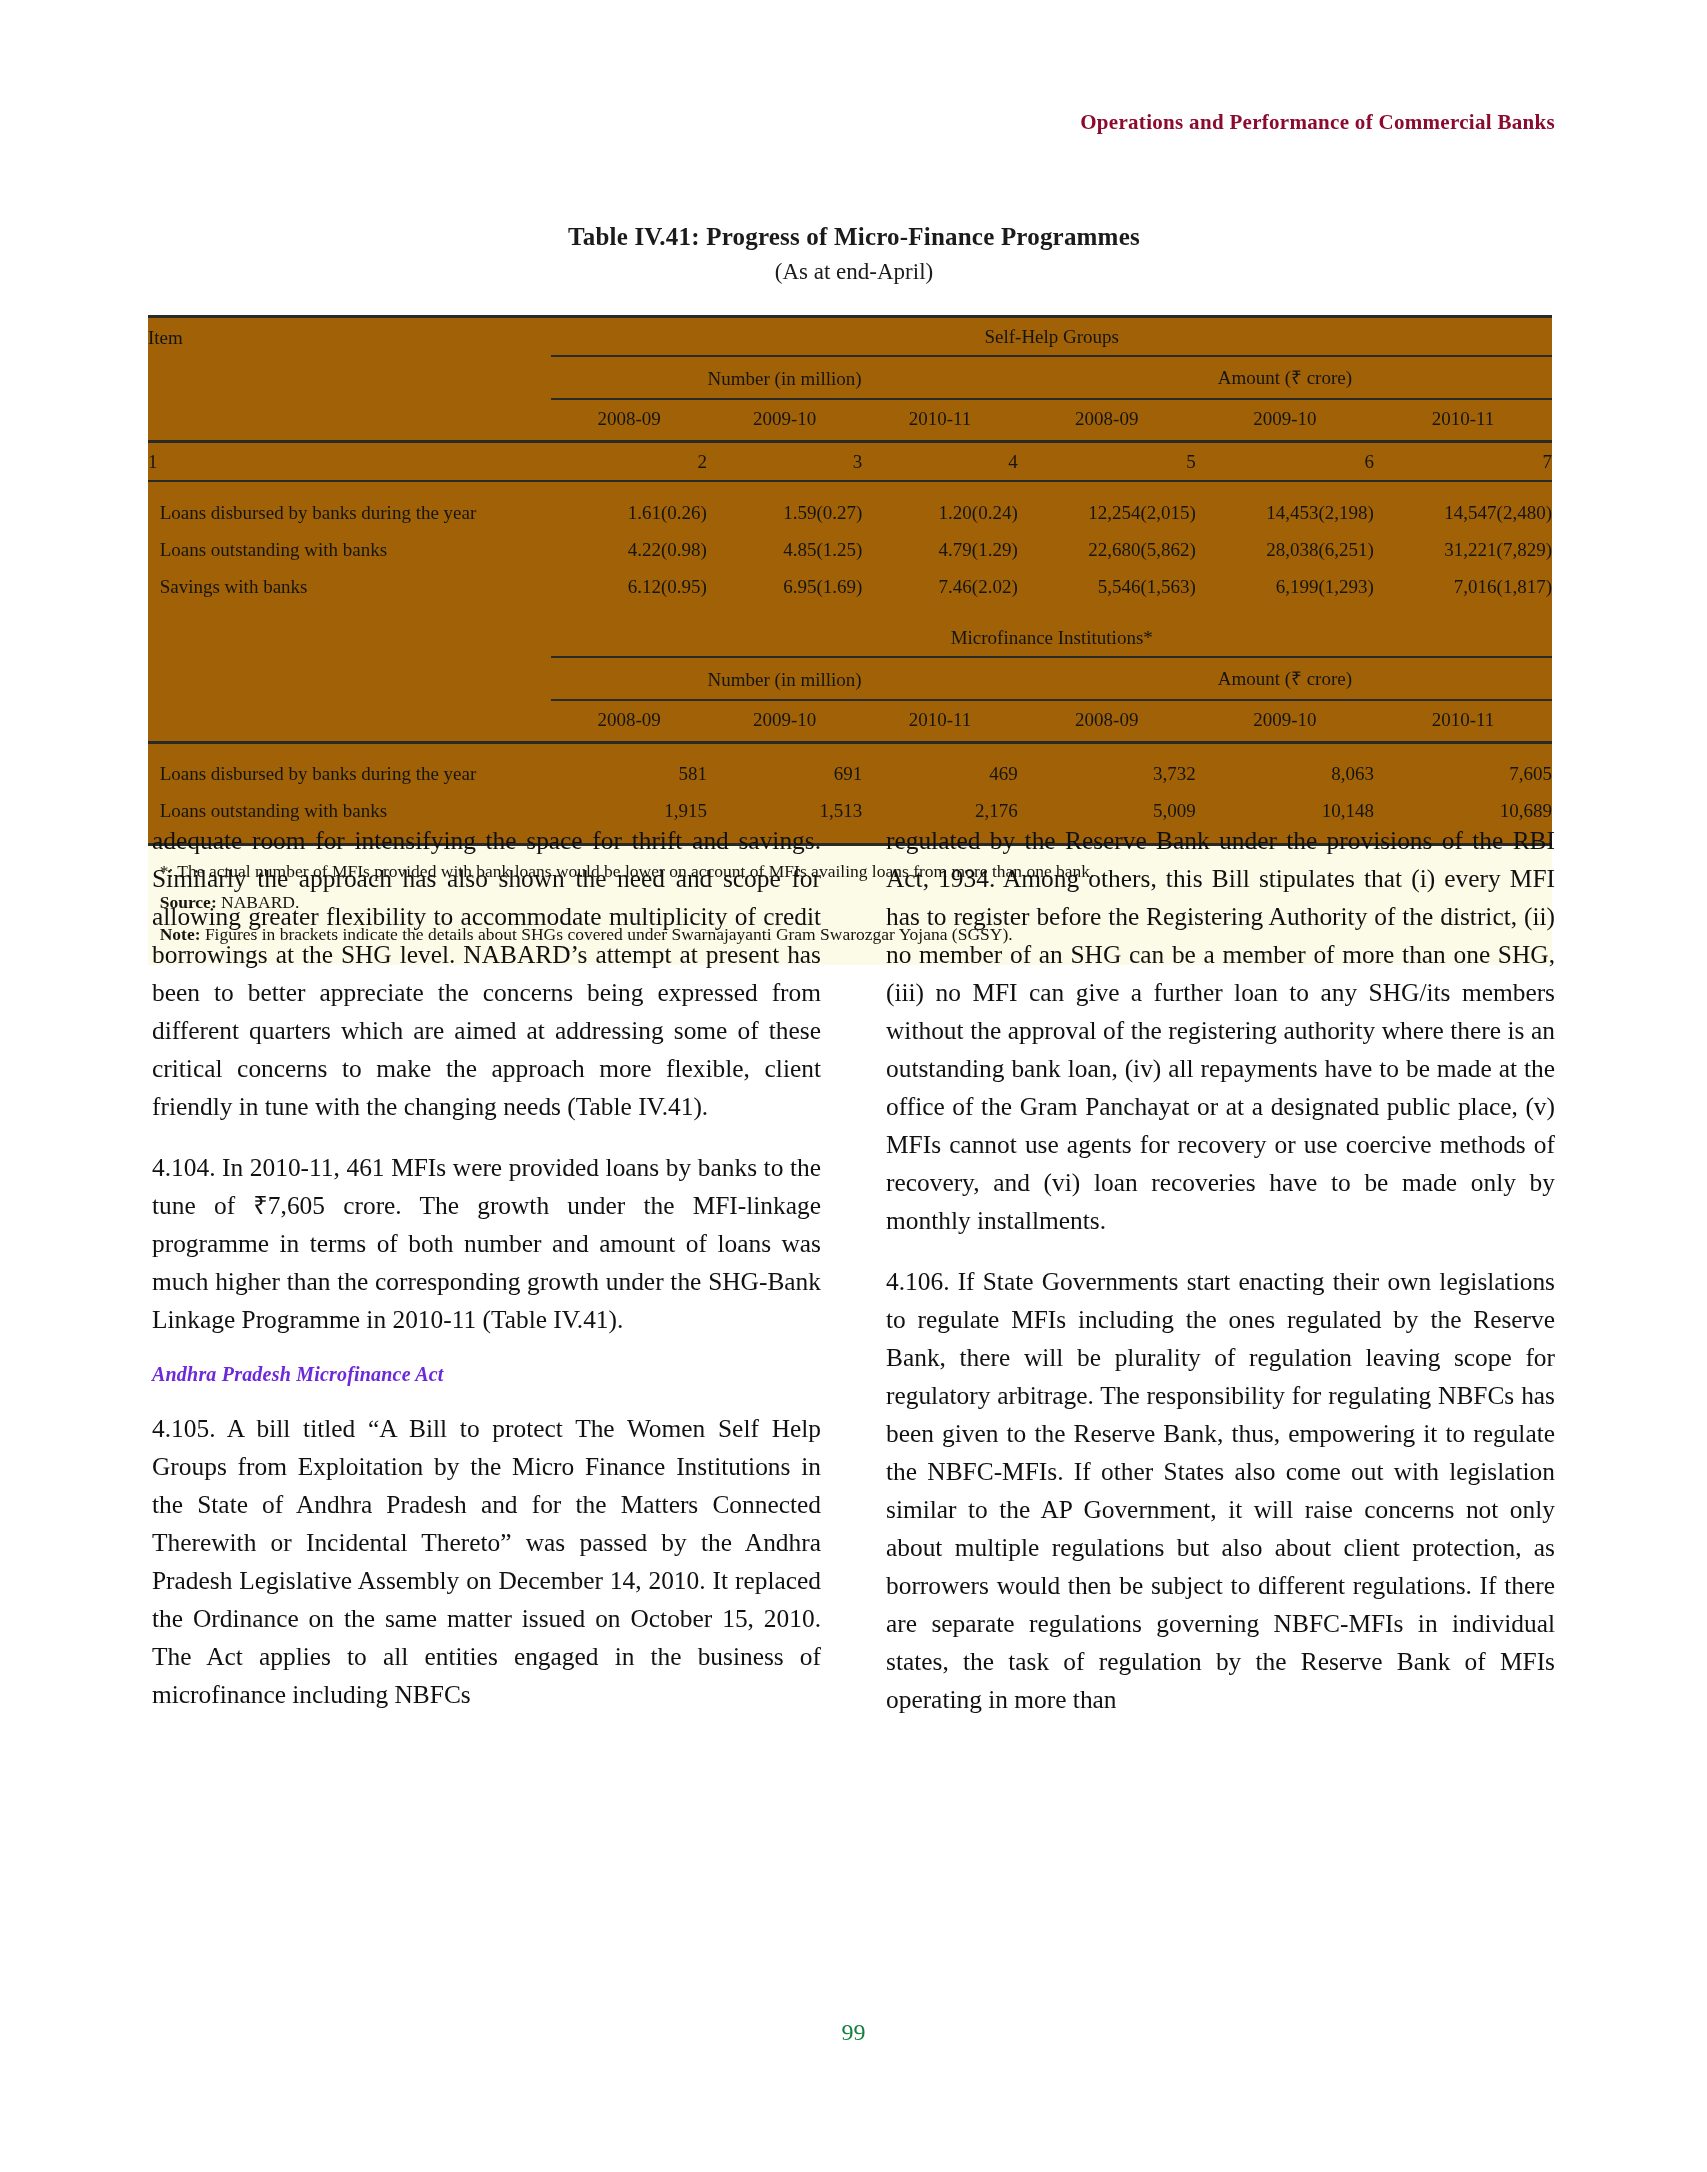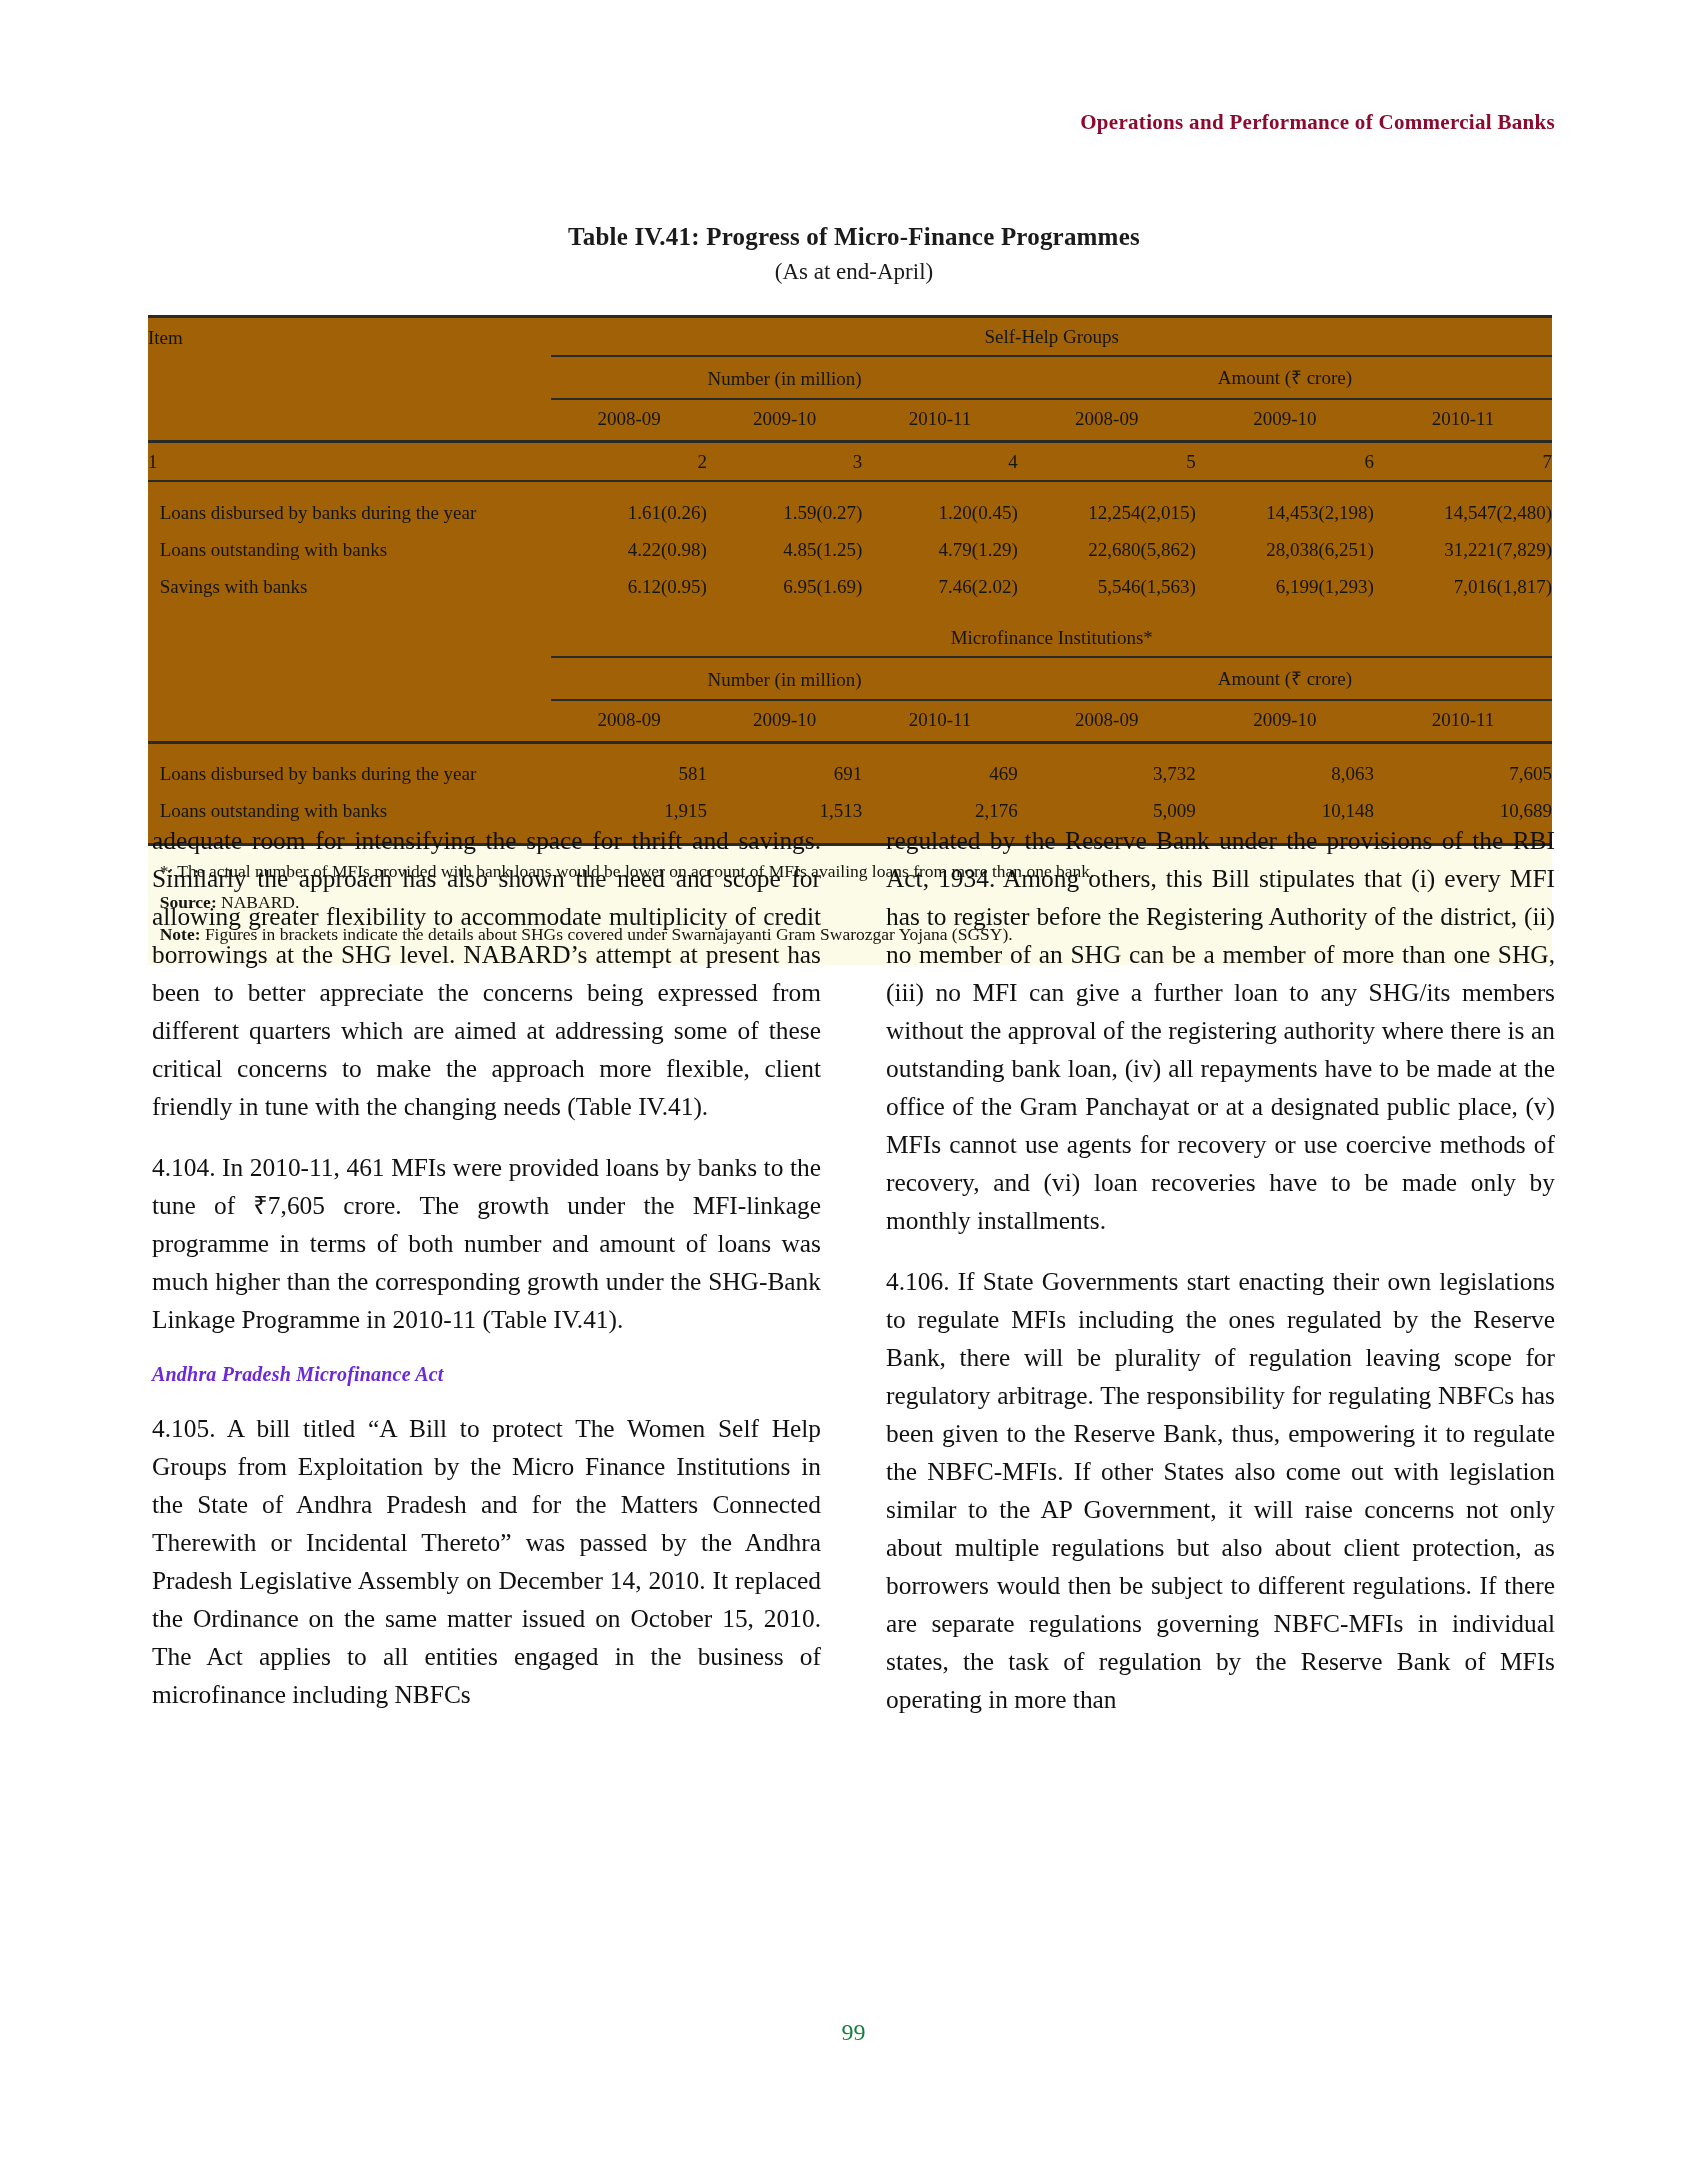--- a/index.html
+++ b/index.html
@@ -227,21 +227,21 @@
         </tr>
 
         <tr class="spacer-row">
             <td colspan="7"></td>
           </tr>
 
         <tr class="data-row">
           <td class="r-item">Loans disbursed by banks during the year</td>
           <td class="r-cell">1.61(0.26)</td>
           <td class="r-cell">1.59(0.27)</td>
-          <td class="r-cell">1.20(0.45)</td>
+          <td class="r-cell">1.20(0.24)</td>
           <td class="r-cell">12,254(2,015)</td>
           <td class="r-cell">14,453(2,198)</td>
           <td class="r-cell">14,547(2,480)</td>
         </tr>
         <tr class="data-row">
           <td class="r-item">Loans outstanding with banks</td>
           <td class="r-cell">4.22(0.98)</td>
           <td class="r-cell">4.85(1.25)</td>
           <td class="r-cell">4.79(1.29)</td>
           <td class="r-cell">22,680(5,862)</td>

